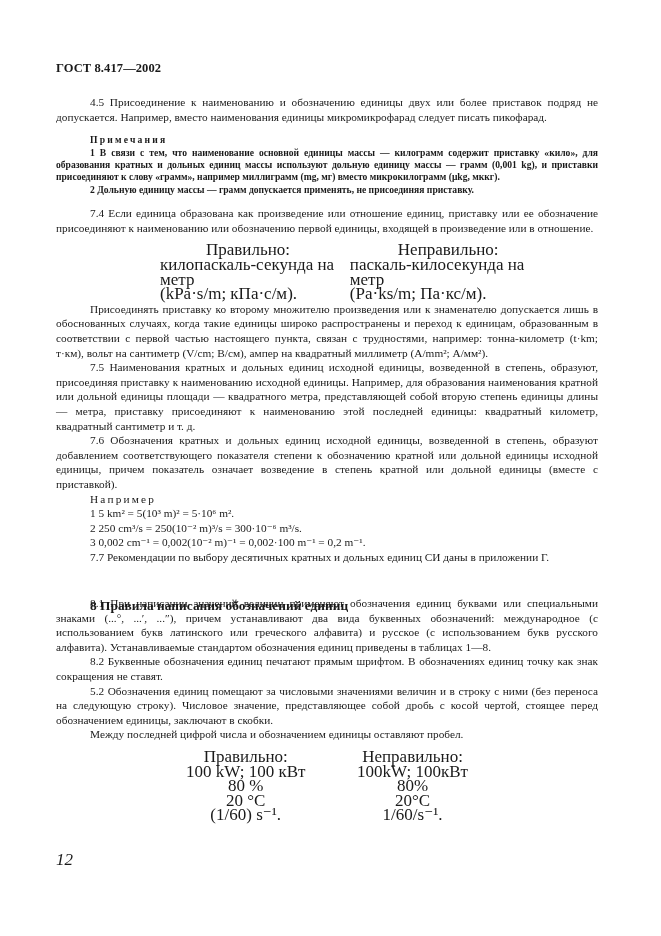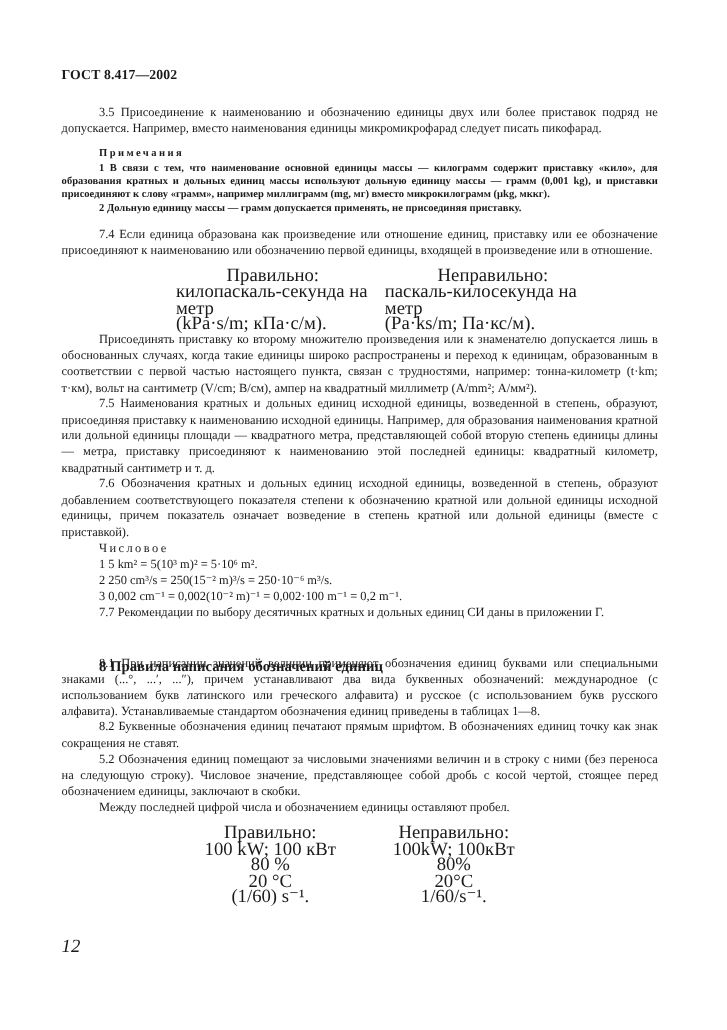--- a/index.html
+++ b/index.html
@@ -33,21 +33,21 @@
   .pageno { position: absolute; left: 56px; top: 850px; font-size: 17px; font-style: italic; }
 </style>
 </head>
 <body>
 
 <div class="page">
 
   <div class="header">ГОСТ 8.417—2002</div>
 
   <div class="body-text" style="top:95px;">
-    <p class="p">3.5  Присоединение к наименованию и обозначению единицы двух или более приставок подряд не допускается. Например, вместо наименования единицы микромикрофарад следует писать пикофарад.</p>
+    <p class="p">4.5  Присоединение к наименованию и обозначению единицы двух или более приставок подряд не допускается. Например, вместо наименования единицы микромикрофарад следует писать пикофарад.</p>
 
     <div style="height:10px;"></div>
     <p class="p small spaced">Примечания</p>
     <p class="p small">1  В связи с тем, что наименование основной единицы массы — килограмм содержит приставку «кило», для образования кратных и дольных единиц массы используют дольную единицу массы — грамм (0,001 kg), и приставки присоединяют к слову «грамм», например миллиграмм (mg, мг) вместо микрокилограмм (μkg, мккг).</p>
     <p class="p small">2  Дольную единицу массы — грамм допускается применять, не присоединяя приставку.</p>
 
     <div style="height:10px;"></div>
     <p class="p">7.4 Если единица образована как произведение или отношение единиц, приставку или ее обозначение присоединяют к наименованию или обозначению первой единицы, входящей в произведение или в отношение.</p>
 
     <div style="height:8px;"></div>
@@ -60,23 +60,23 @@
       <div class="col">
         <div style="padding-left:48px;">Неправильно:</div>
         <div>паскаль-килосекунда на метр</div>
         <div>(Pa·ks/m; Па·кс/м).</div>
       </div>
     </div>
 
     <p class="p">Присоединять приставку ко второму множителю произведения или к знаменателю допускается лишь в обоснованных случаях, когда такие единицы широко распространены и переход к единицам, образованным в соответствии с первой частью настоящего пункта, связан с трудностями, например: тонна-километр (t·km; т·км), вольт на сантиметр (V/cm; В/см), ампер на квадратный миллиметр (A/mm²; А/мм²).</p>
     <p class="p">7.5 Наименования кратных и дольных единиц исходной единицы, возведенной в степень, образуют, присоединяя приставку к наименованию исходной единицы. Например, для образования наименования кратной или дольной единицы площади — квадратного метра, представляющей собой вторую степень единицы длины — метра, приставку присоединяют к наименованию этой последней единицы: квадратный километр, квадратный сантиметр и т. д.</p>
     <p class="p">7.6 Обозначения кратных и дольных единиц исходной единицы, возведенной в степень, образуют добавлением соответствующего показателя степени к обозначению кратной или дольной единицы исходной единицы, причем показатель означает возведение в степень кратной или дольной единицы (вместе с приставкой).</p>
-    <p class="p spaced">Числовое</p>
+    <p class="p spaced">Например</p>
     <p class="p">1  5 km² = 5(10³ m)² = 5·10⁶ m².</p>
-    <p class="p">2  250 cm³/s = 250(15⁻² m)³/s = 250·10⁻⁶ m³/s.</p>
+    <p class="p">2  250 cm³/s = 250(10⁻² m)³/s = 300·10⁻⁶ m³/s.</p>
     <p class="p">3  0,002 cm⁻¹ = 0,002(10⁻² m)⁻¹ = 0,002·100 m⁻¹ = 0,2 m⁻¹.</p>
     <p class="p">7.7  Рекомендации по выбору десятичных кратных и дольных единиц СИ даны в приложении Г.</p>
   </div>
 
   <div class="heading">8  Правила написания обозначений единиц</div>
 
   <div class="body-text" style="top:596px;">
     <p class="p">8.1 При написании значений величин применяют обозначения единиц буквами или специальными знаками (...°, ...′, ...″), причем устанавливают два вида буквенных обозначений: международное (с использованием букв латинского или греческого алфавита) и русское (с использованием букв русского алфавита). Устанавливаемые стандартом обозначения единиц приведены в таблицах 1—8.</p>
     <p class="p">8.2  Буквенные обозначения единиц печатают прямым шрифтом. В обозначениях единиц точку как знак сокращения не ставят.</p>
     <p class="p">5.2  Обозначения единиц помещают за числовыми значениями величин и в строку с ними (без переноса на следующую строку). Числовое значение, представляющее собой дробь с косой чертой, стоящее перед обозначением единицы, заключают в скобки.</p>

